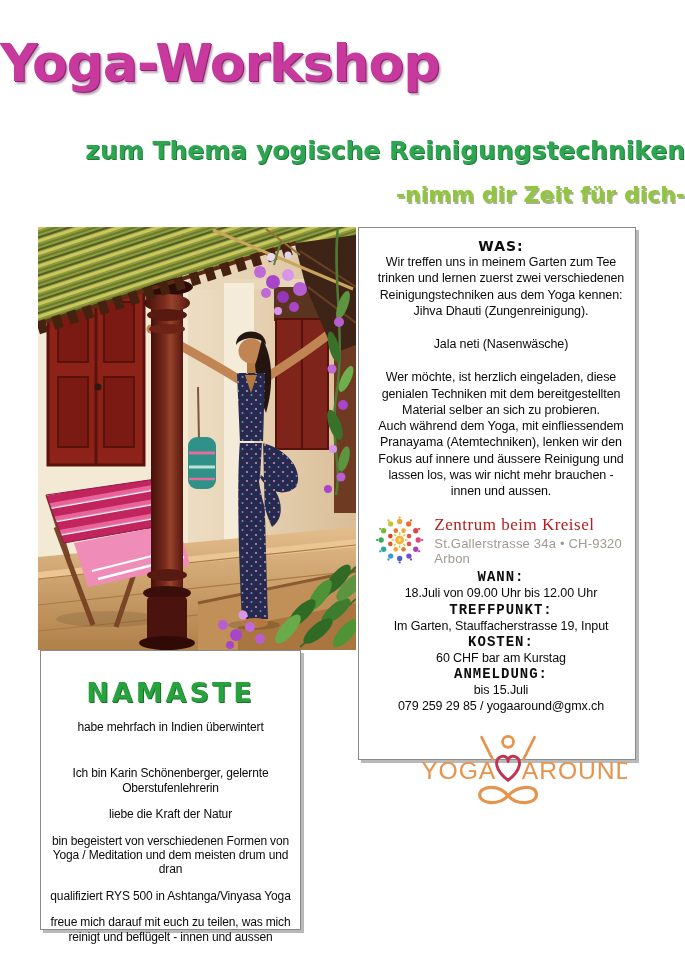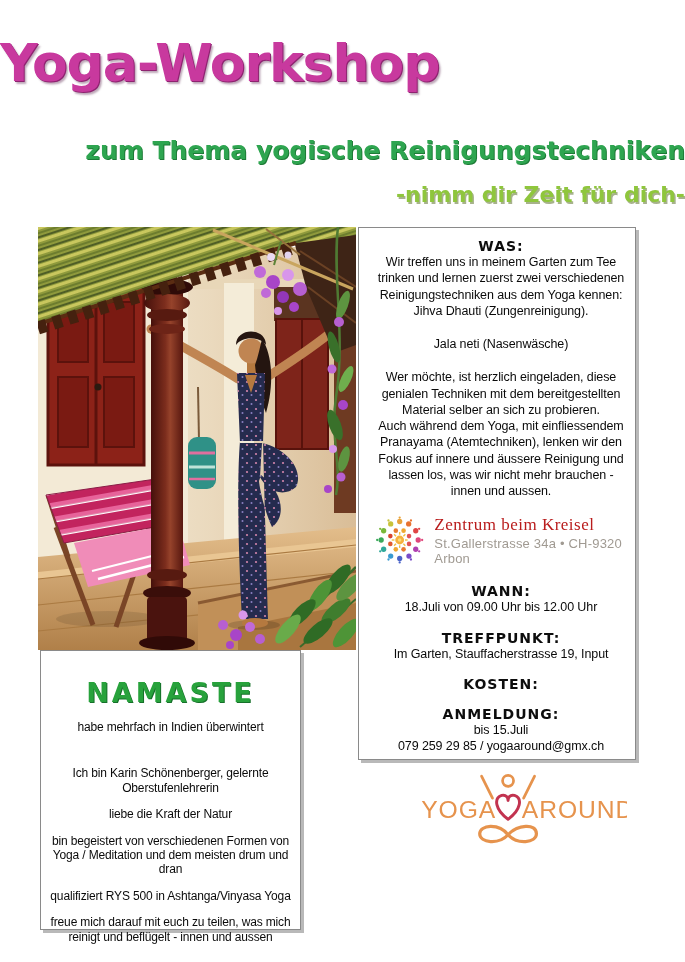--- a/index.html
+++ b/index.html
@@ -37,21 +37,21 @@
   }
   .right-box{
     position:absolute;left:358px;top:227px;width:278px;height:533px;
     border:1px solid #8a8a8a;box-sizing:border-box;background:#fff;
     box-shadow:3px 3px 0 #b9b9b9;text-align:center;padding:10px 8px 0 16px;
   }
   .h{
     font-size:14px;font-weight:bold;letter-spacing:1px;color:#0d0d0d;
     font-family:"DejaVu Sans", sans-serif;
   }
-  .mt{margin-top:14px;}
+  .mt{font-family:Liberation Mono, monospace;}
   .p{font-size:12.5px;line-height:1.3;letter-spacing:-0.1px;}
   .gap{margin-top:17px;}
   .namaste{
     font-size:27px;font-weight:bold;letter-spacing:3px;color:#28a23c;
     font-family:"DejaVu Sans", sans-serif;text-shadow:1px 1px 0 #16702a;
   }
   .about-line{font-size:12px;line-height:1.2;letter-spacing:-0.15px;margin-top:12px;}
   .about-first{margin-top:32px;}
   
   .venue-row{
@@ -336,20 +336,21 @@
     </div>
   </div>
 
   <div class="h mt">WANN:</div>
   <div class="p">18.Juli von 09.00 Uhr bis 12.00 Uhr</div>
 
   <div class="h mt">TREFFPUNKT:</div>
   <div class="p">Im Garten, Stauffacherstrasse 19, Input</div>
 
   <div class="h mt">KOSTEN:</div>
+  <div class="p">60 CHF bar am Kurstag</div>
 
   <div class="h mt">ANMELDUNG:</div>
   <div class="p">bis 15.Juli</div>
   <div class="p">079 259 29 85 / yogaaround@gmx.ch</div>
 
   <div class="ya-wrap">
     <svg width="215" height="86" viewBox="0 0 235 88">
       <text class="ya-text" x="92" y="52" text-anchor="end">YOGA</text>
       <text class="ya-text" x="120" y="52" text-anchor="start">AROUND</text>
       <g fill="none" stroke="#e6934d" stroke-width="3" stroke-linecap="round">

